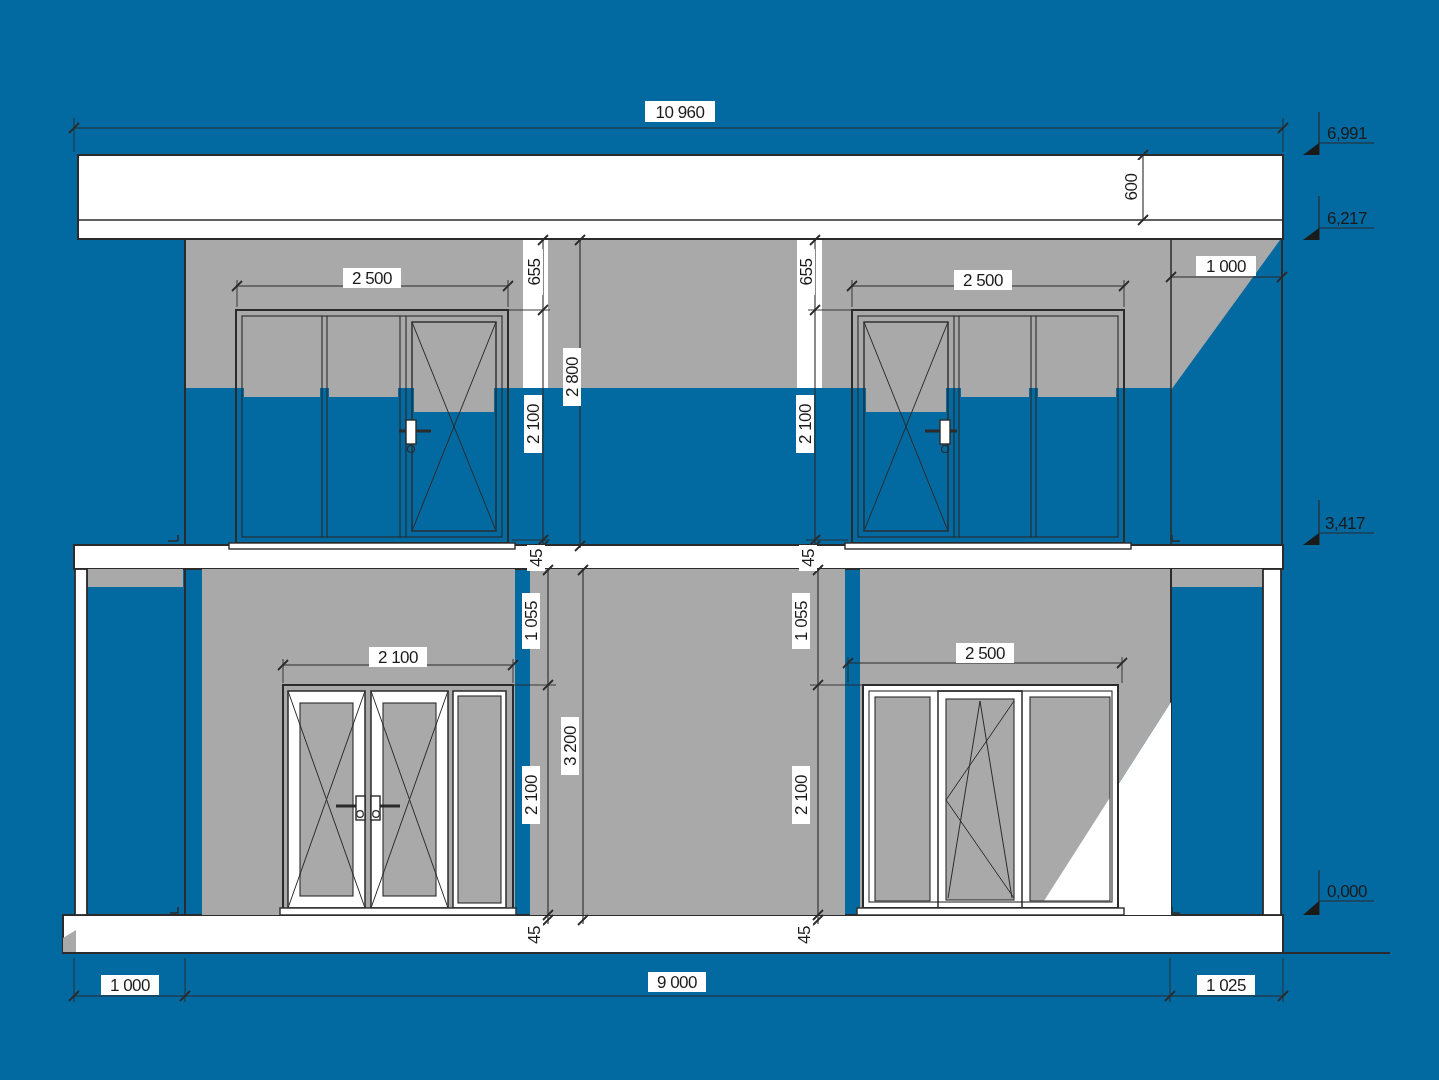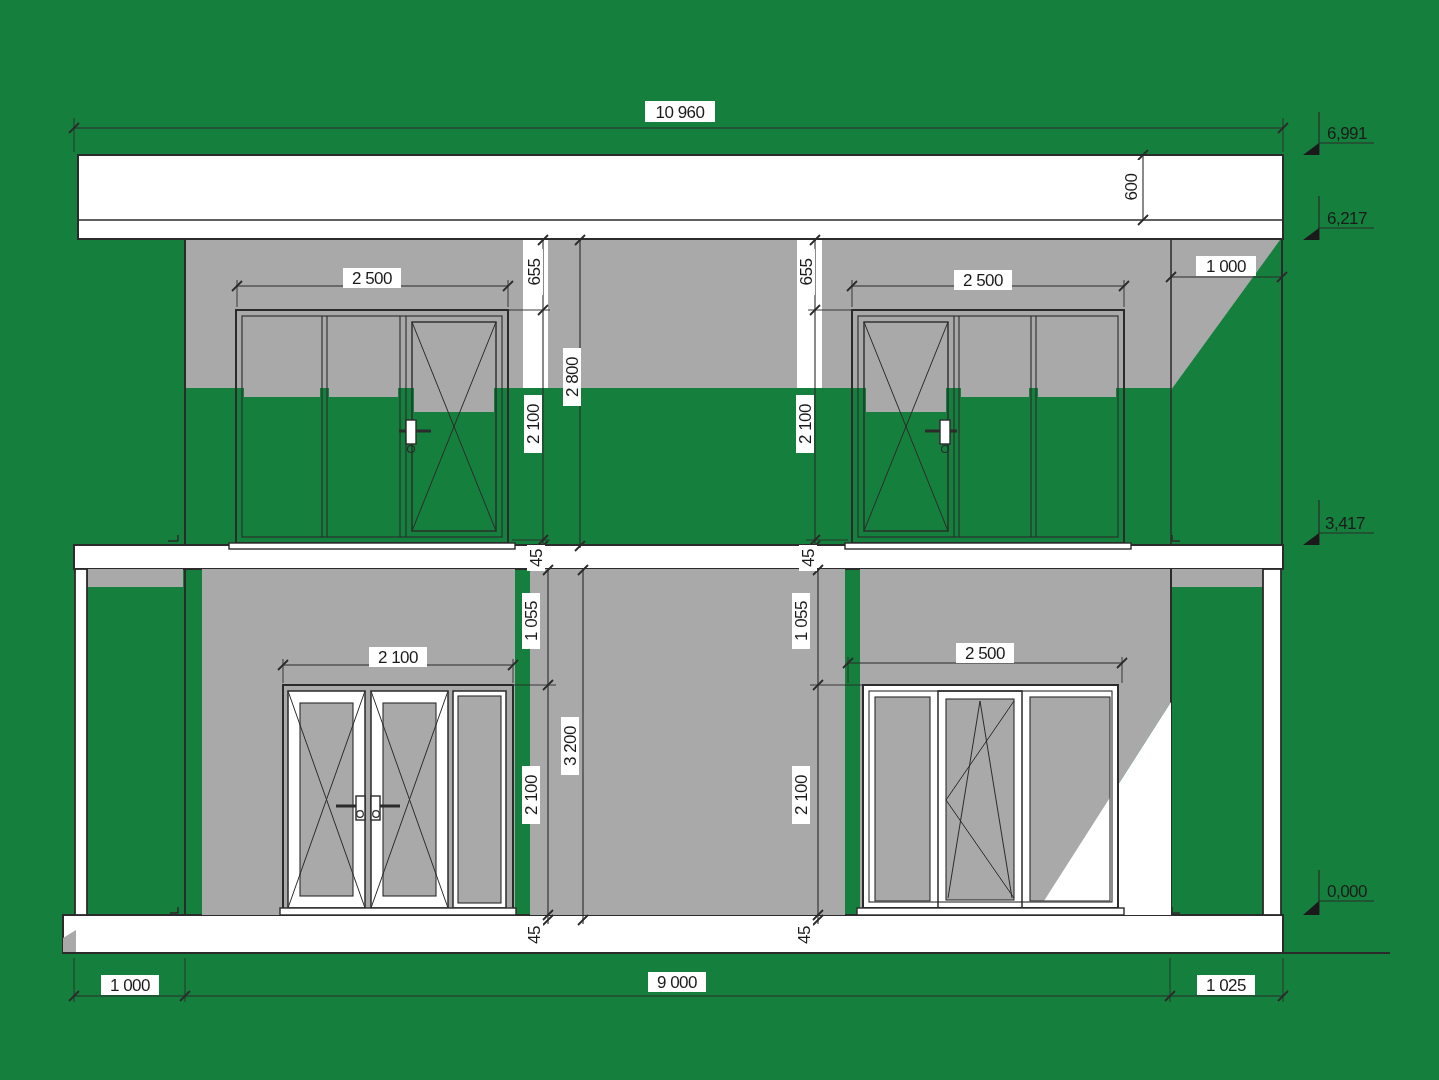--- a/index.html
+++ b/index.html
@@ -1,16 +1,16 @@
 <!DOCTYPE html>
 <html><head>
 <meta charset="utf-8">
 <style>
   html,body{margin:0;padding:0;background:#fff;}
-  .sheet{position:relative;width:1439px;height:1080px;background:#15803d;overflow:hidden;}
+  .sheet{position:relative;width:1439px;height:1080px;background:#0369a1;overflow:hidden;}
   svg text{font-family:"Liberation Sans","DejaVu Sans",sans-serif;font-size:17px;fill:#1a1a1a;letter-spacing:-0.5px;}
 </style>
 </head>
 <body>
 
 <div class="sheet">
 <svg width="1439" height="1080" viewBox="0 0 1439 1080">
 
   <g stroke="#2b2b2b" fill="none">
     <rect x="63" y="915" width="1220" height="38" fill="#ffffff" stroke-width="2"></rect>

